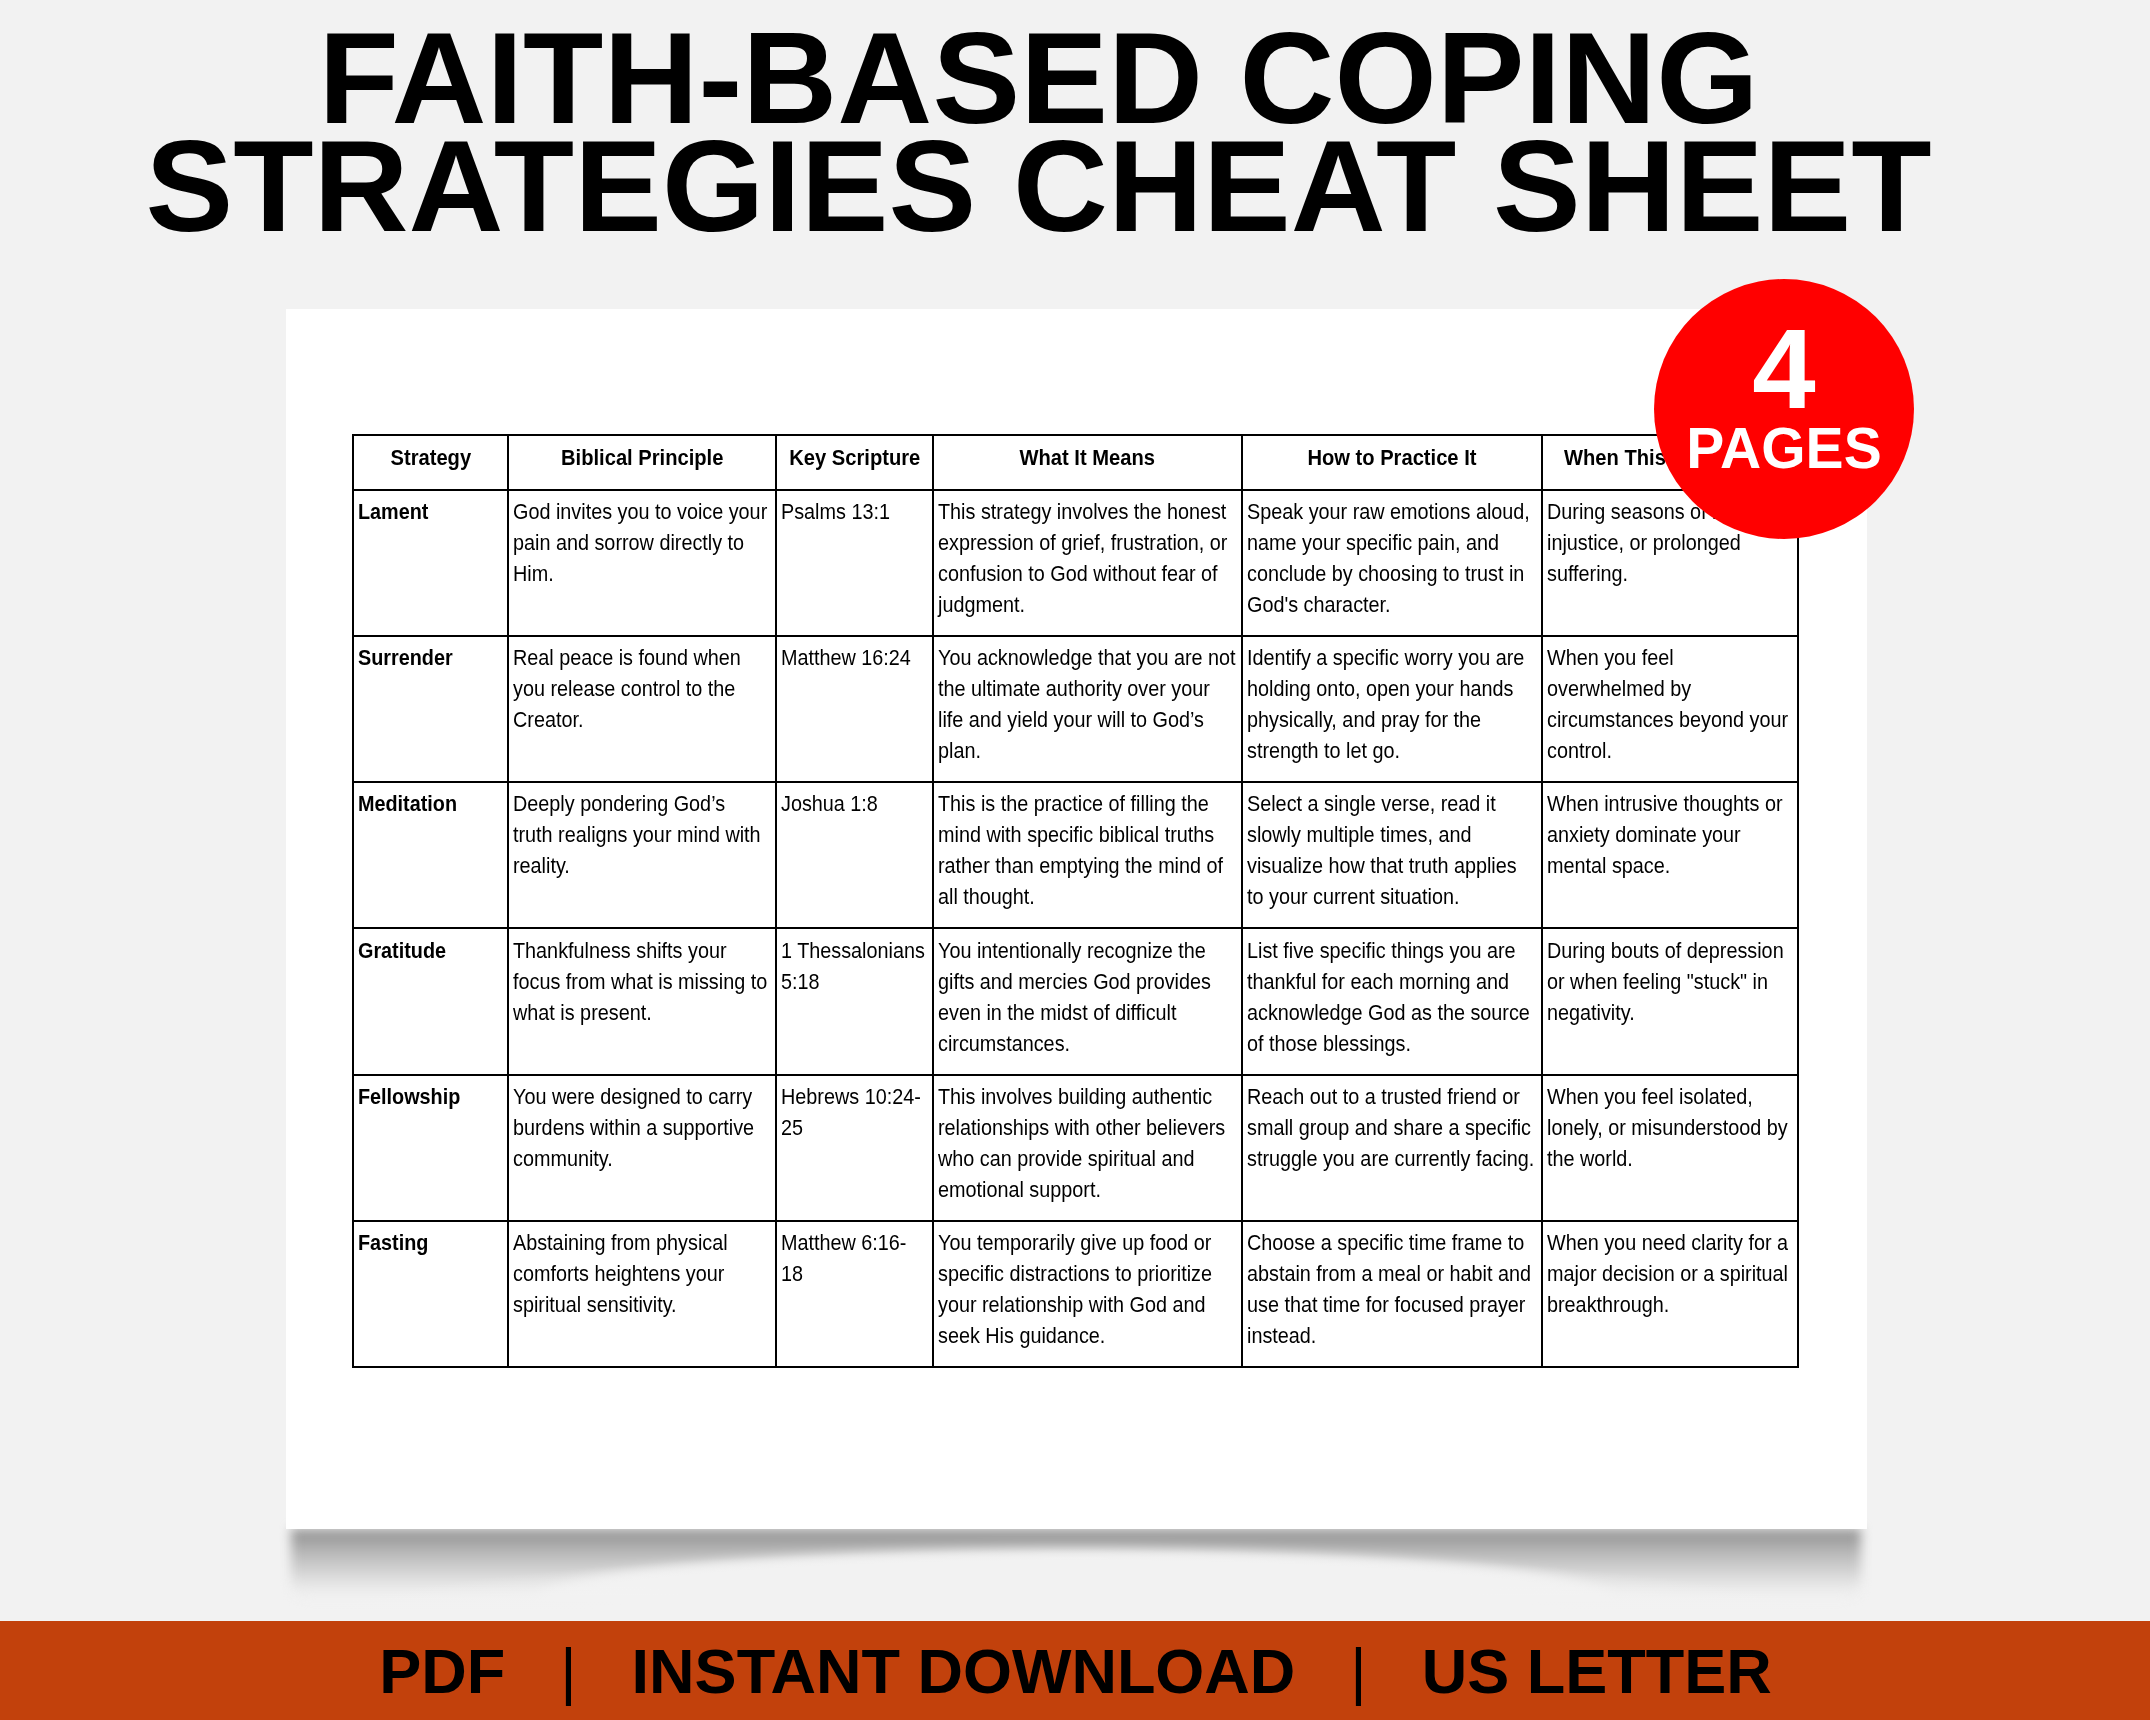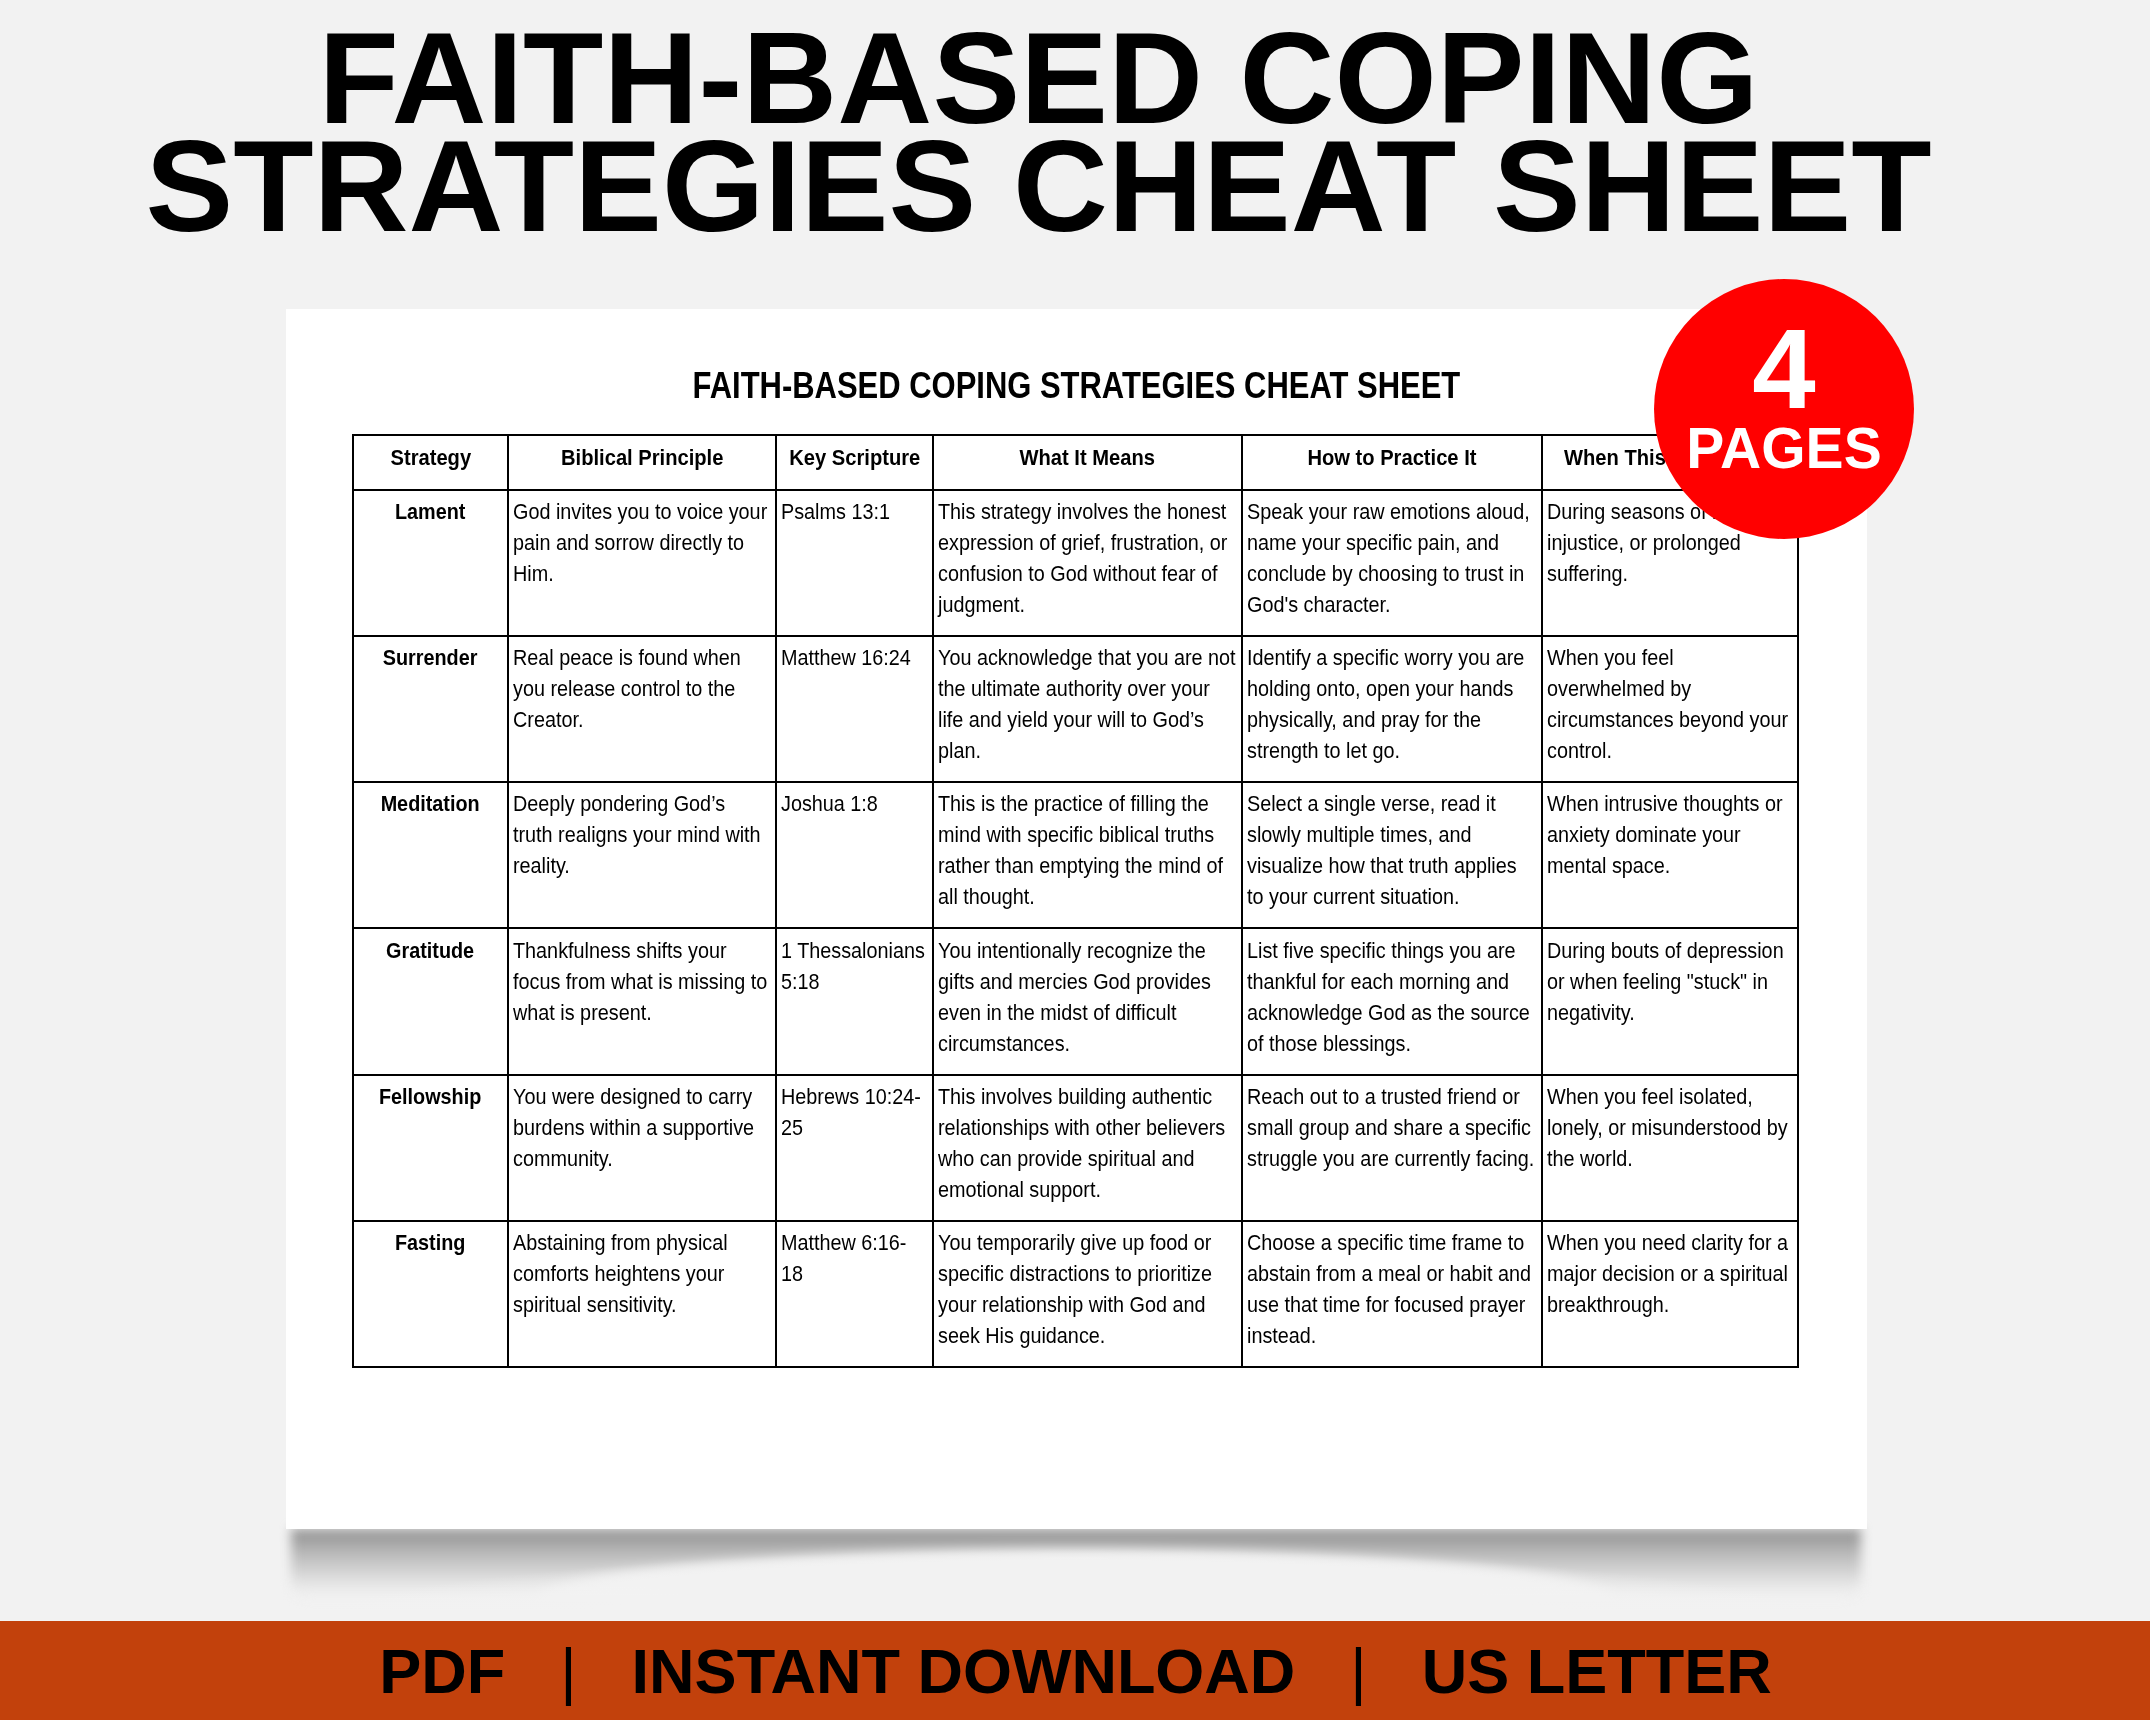--- a/index.html
+++ b/index.html
@@ -127,21 +127,20 @@
     transform-origin: left top;
     width: 111%;
   }
   .sheet-table th .cell-text {
     display: inline-block;
     transform: scaleX(0.9);
     transform-origin: center top;
   }
   .sheet-table td.strategy-cell {
     font-weight: bold;
-    text-align: center;
   }
 
   
   .badge {
     position: absolute;
     left: 1654px;
     top: 279px;
     width: 260px;
     height: 260px;
     border-radius: 50%;
@@ -206,23 +205,20 @@
 
 <h1 class="hero-title">
   <span class="line line1">FAITH-BASED COPING</span>
   <span class="line line2">STRATEGIES CHEAT SHEET</span>
 </h1>
 
 <div class="page-shadow"></div>
 <div class="page-shadow-mask"></div>
 
 <div class="page">
-  <h2 class="page-title">
-    <span>FAITH-BASED COPING STRATEGIES CHEAT SHEET</span>
-  </h2>
 
   <table class="sheet-table">
     <colgroup>
       <col style="width:155px">
       <col style="width:268px">
       <col style="width:157px">
       <col style="width:309px">
       <col style="width:300px">
       <col style="width:256px">
     </colgroup>

